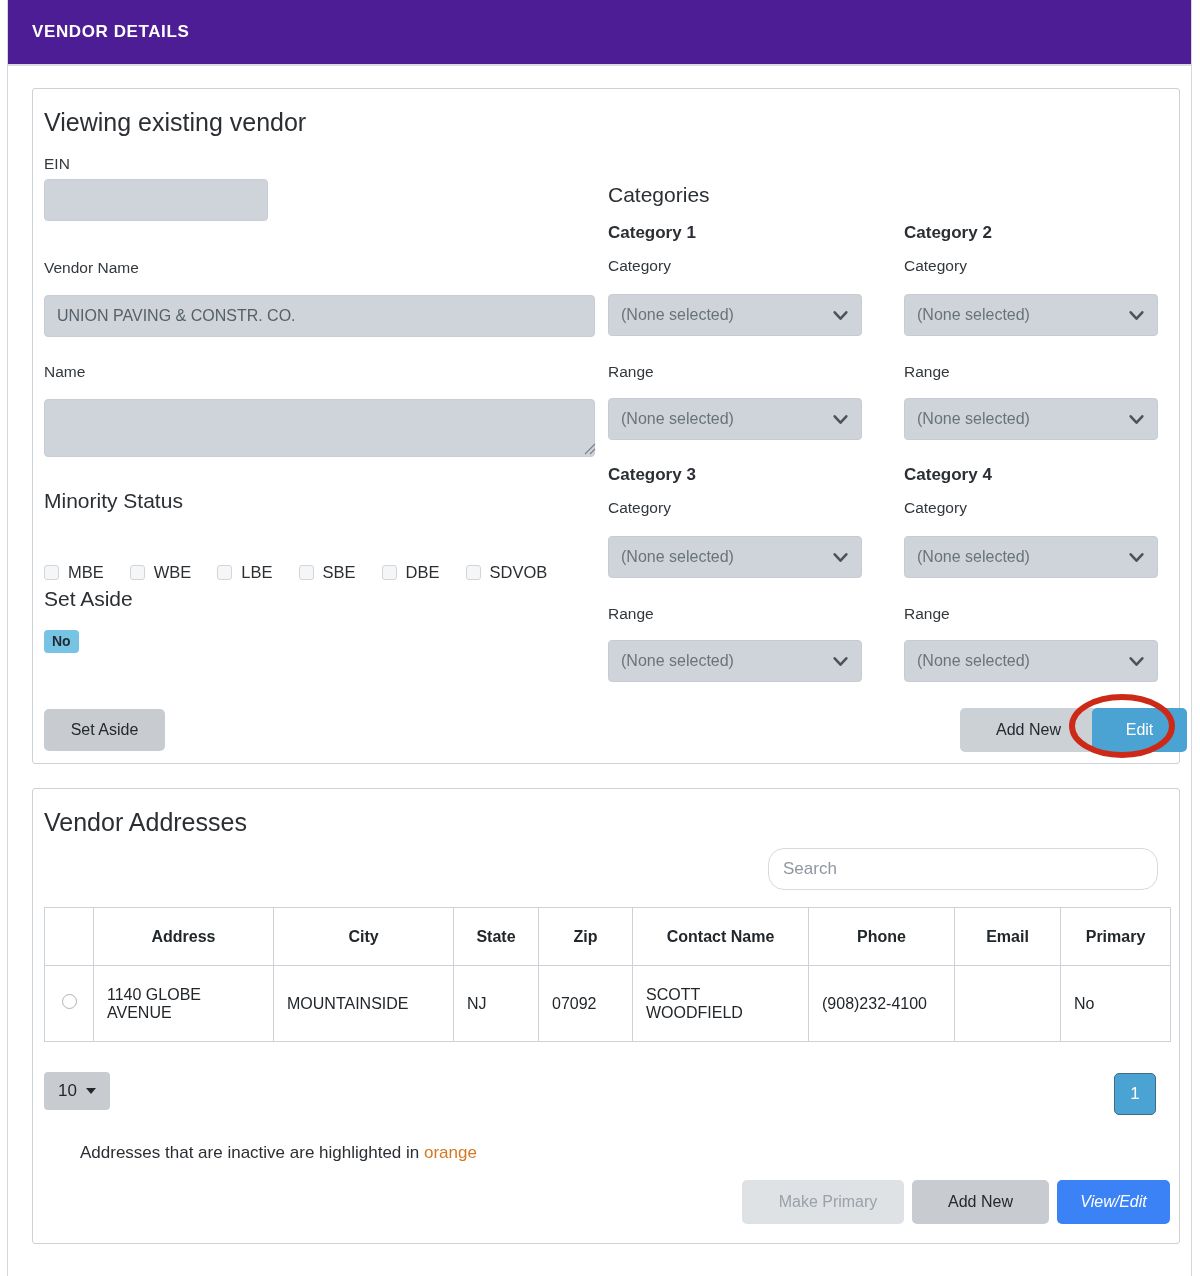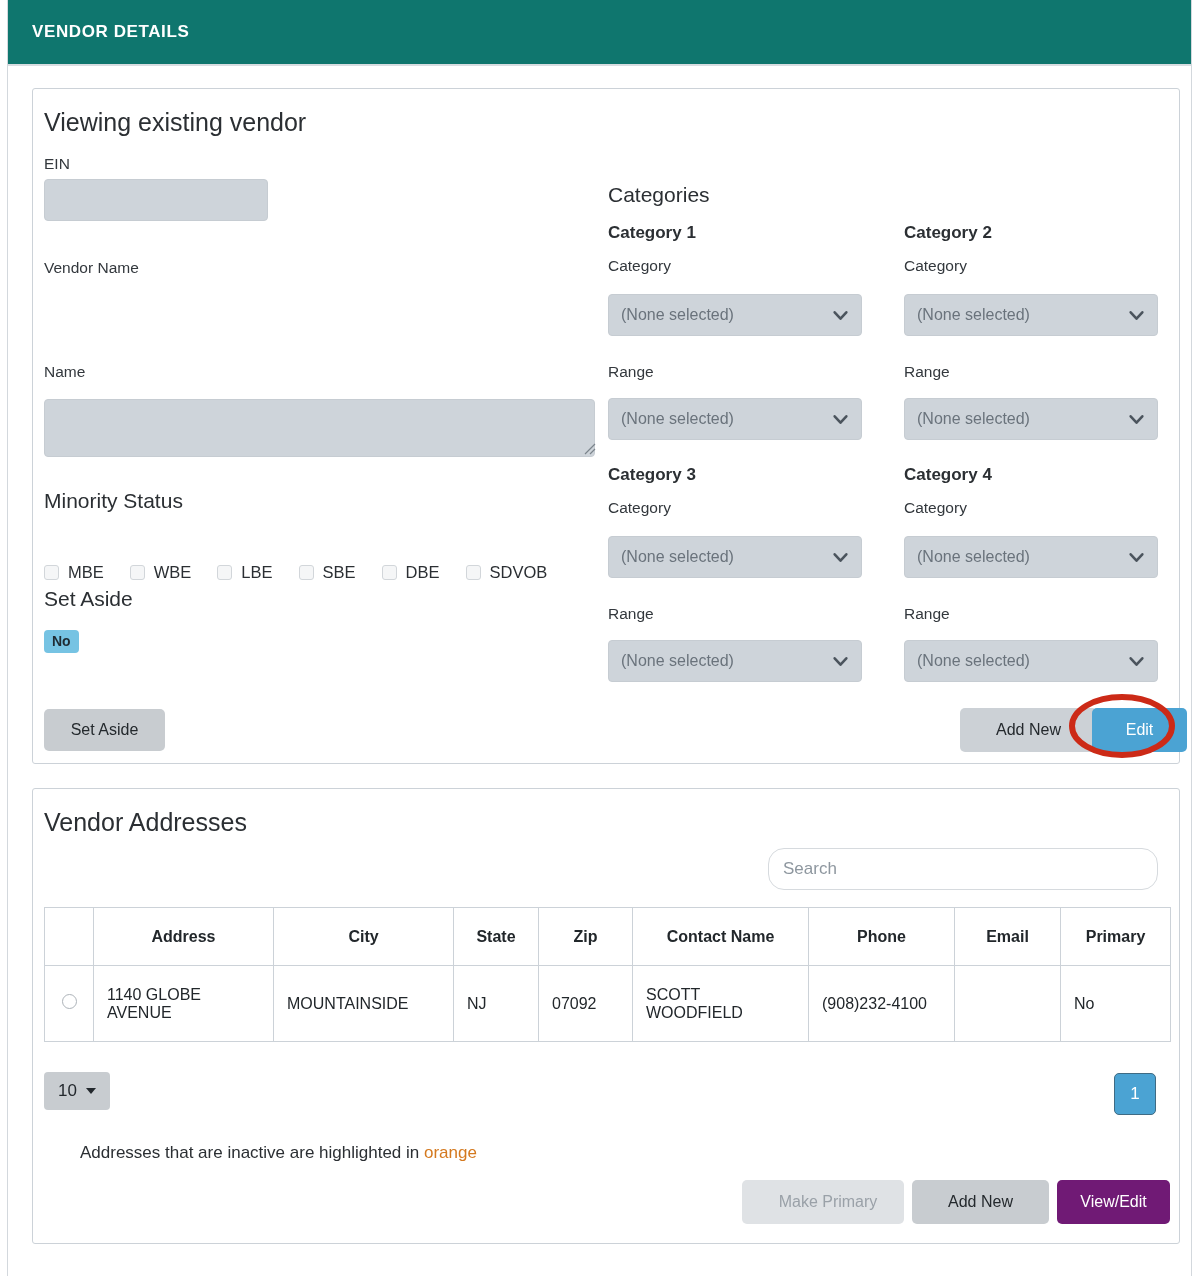--- a/index.html
+++ b/index.html
@@ -10,21 +10,21 @@
     font-family: "Liberation Sans", sans-serif;
     color: #2b2f33;
     overflow: hidden;
   }
 
   .page { position: relative; width: 1200px; height: 1276px; background:#fff; }
 
   
   .titlebar {
     position: absolute; left: 8px; top: 0; width: 1183px; height: 66px;
-    background: #0f766e;
+    background: #4c1d95;
     display: flex; align-items: center;
     border-bottom: 2px solid #d8dde1;
   }
   .titlebar-text {
     color: #ffffff;
     font-size: 17px;
     font-weight: bold;
     letter-spacing: 0.6px;
     padding-left: 24px;
   }
@@ -98,21 +98,21 @@
     font-size: 16px;
     border-radius: 5px;
     border: 1px solid transparent;
     font-family: "Liberation Sans", sans-serif;
     cursor: pointer;
     user-select: none;
   }
   .btn-grey      { background: #c8ccd0; color: #24292d; }
   .btn-grey-soft { background: #ccd1d6; color: #24292d; }
   .btn-blue      { background: #4ba3d3; color: #ffffff; }
-  .btn-blue-pale { background: #701a75; color: #ffffff; }
+  .btn-blue-pale { background: #3b82f6; color: #ffffff; font-style: italic; }
   .btn-disabled  { background: #dfe2e5; color: #9aa1a8; }
 
   
   .searchbox {
     background: #ffffff;
     border: 1px solid #d6dade;
     border-radius: 16px;
     font-size: 17px;
     color: #8e979f;
     padding: 10px 14px;
@@ -193,20 +193,21 @@
   </div>
 
   <div class="card" id="card-vendor">
 
     <div style="position:absolute;left:11px;top:19px;" class="h-title">Viewing existing vendor</div>
 
     <div style="position:absolute;left:11px;top:66px;" class="lbl">EIN</div>
     <div class="inp" style="position:absolute;left:11px;top:90px;width:224px;height:42px;"></div>
 
     <div style="position:absolute;left:11px;top:170px;" class="lbl">Vendor Name</div>
+    <div class="inp" style="position:absolute;left:11px;top:206px;width:551px;height:42px;">UNION PAVING &amp; CONSTR. CO.</div>
 
     <div style="position:absolute;left:11px;top:274px;" class="lbl">Name</div>
     <div class="inp" style="position:absolute;left:11px;top:310px;width:551px;height:58px;align-items:flex-start;"></div>
     <svg class="resize-grip" style="left:549px;top:352px;position:absolute;" viewBox="0 0 14 14">
       <path d="M13 3 L3 13 M13 8 L8 13" stroke="#7b848c" stroke-width="1.2" fill="none"></path>
     </svg>
 
     <div style="position:absolute;left:11px;top:400px;" class="h-sub">Minority Status</div>
 
     <div style="position:absolute;left:11px;top:442px;display:flex;align-items:center;gap:26px;margin-top:32px;">

